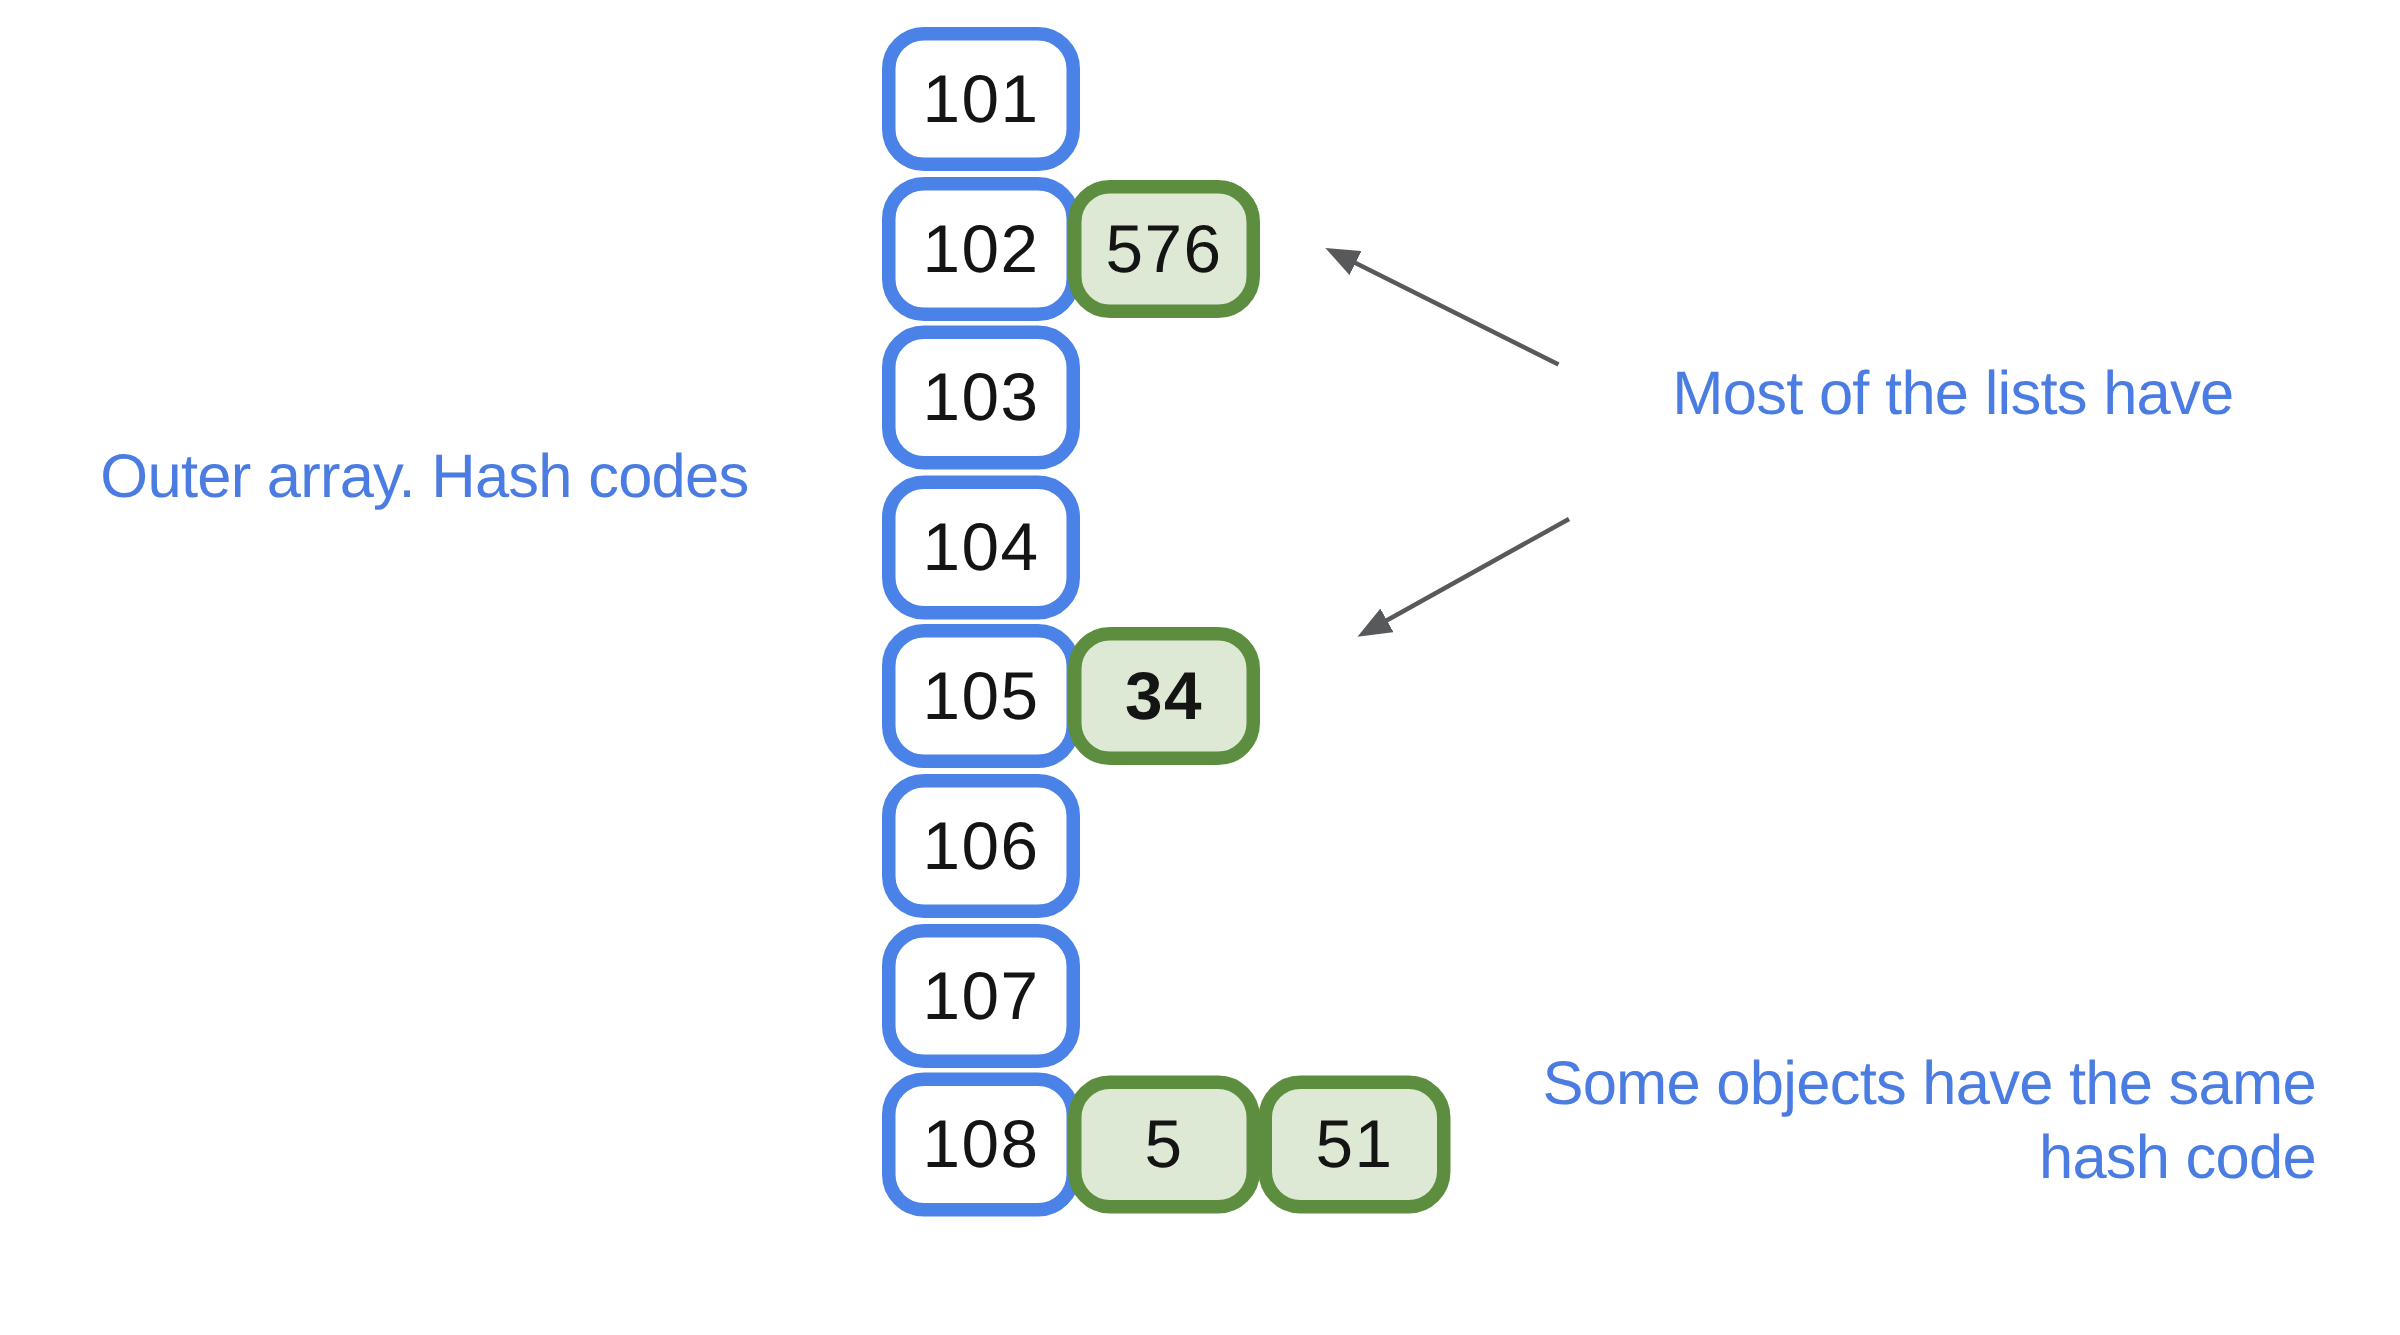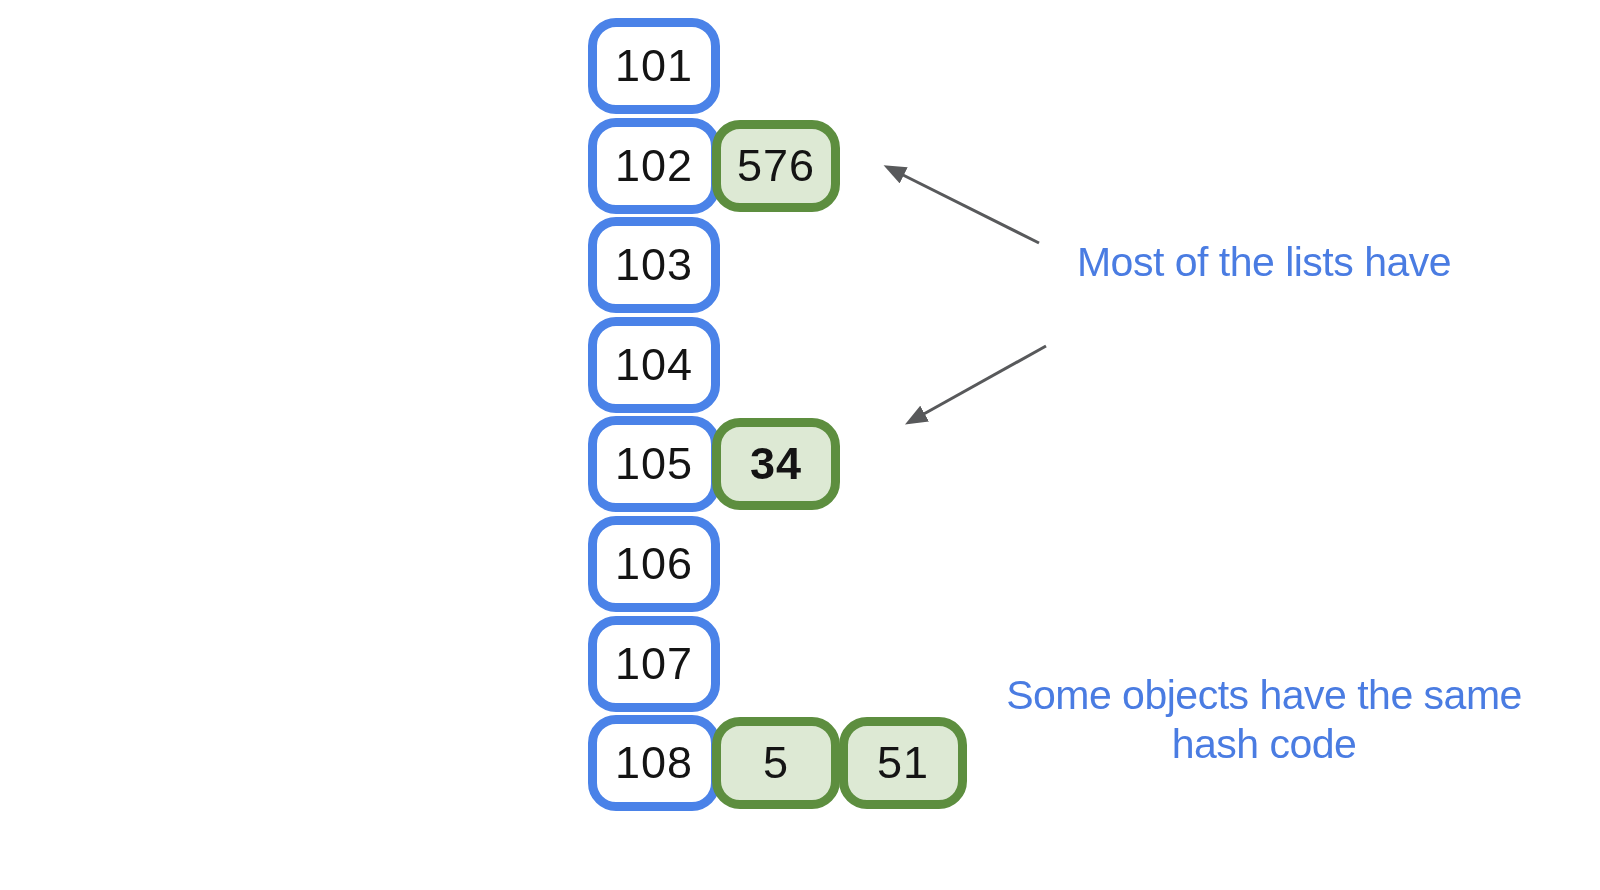--- a/index.html
+++ b/index.html
@@ -66,27 +66,27 @@
     color: var(--number-black);
     letter-spacing: 1px;
     z-index: 2;
   }
   .label {
     position: absolute;
     color: var(--label-blue);
     font-size: 41px;
     line-height: 49px;
     letter-spacing: -0.5px;
-    text-align: center;
+    text-align: right;
     white-space: nowrap;
   }
   .label .line { display: block; }
   #outer-array-label   { left: 10px;  top: 293px; width: 470px; }
   #single-element-label{ left: 1020px; top: 238px; width: 450px; }
-  #collision-label     { left: 965px; top: 671px; width: 560px; }
+  #collision-label     { left: 965px; top: 698px; width: 560px; }
 </style>
 </head>
 <body>
 
 <div class="canvas">
 
   <svg class="arrows" viewBox="0 0 1600 890" aria-hidden="true">
     <defs>
       <marker id="arrowhead" markerWidth="7.5" markerHeight="6" refX="1" refY="3" orient="auto" markerUnits="strokeWidth">
         <path d="M0,0 L7.5,3 L0,6 z" fill="#58595b"></path>
@@ -121,20 +121,21 @@
         <div class="index-box" style="left: 569px; top: 615.6px;">107</div>
       </div>
       <div class="bucket-row">
         <div class="index-box" style="left: 569px; top: 715.2px;">108</div>
         <div class="value-box" style="left: 693px; top: 717.2px;">5</div>
         <div class="value-box" style="left: 820px; top: 717.2px;">51</div>
       </div>
     </div>
 
   <div class="label" id="outer-array-label">
+    <span class="line">Outer array. Hash codes</span>
   </div>
 
   <div class="label" id="single-element-label">
     <span class="line">Most of the lists have</span>
   </div>
 
   <div class="label" id="collision-label">
     <span class="line">Some objects have the same</span>
     <span class="line">hash code</span>
   </div>

